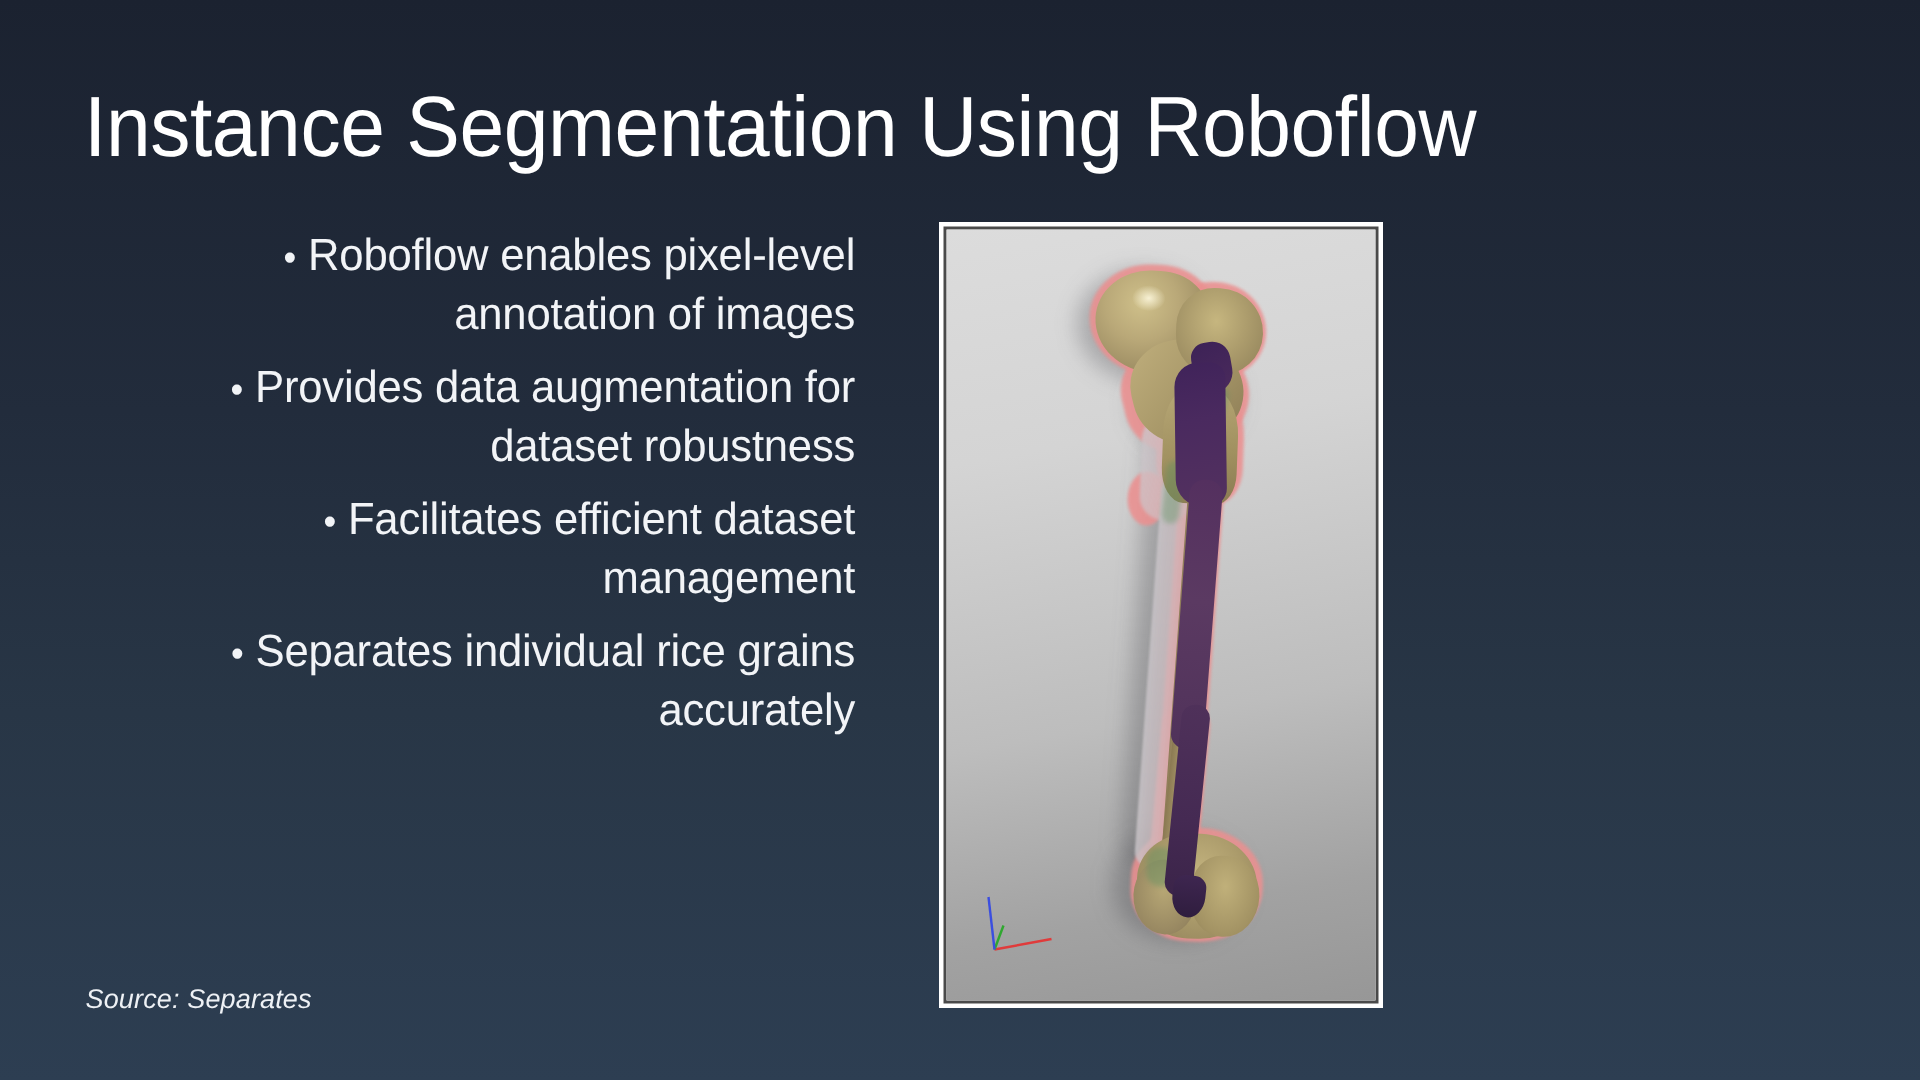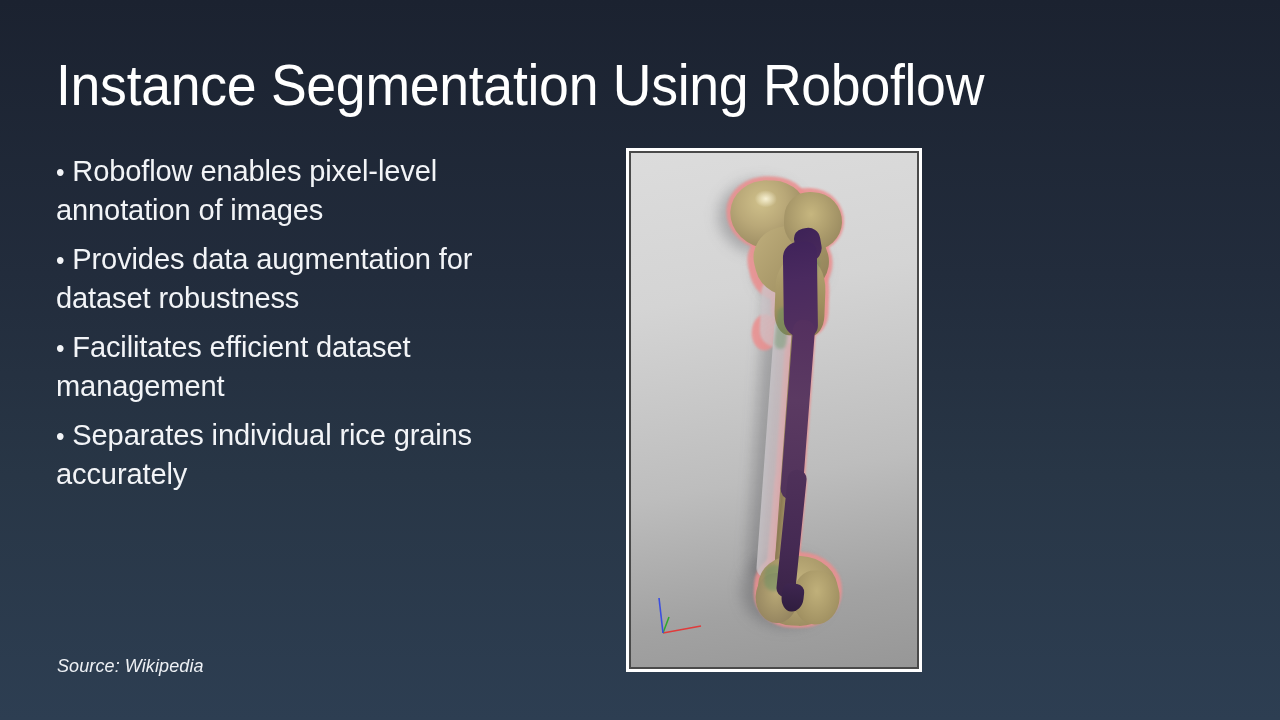--- a/index.html
+++ b/index.html
@@ -14,21 +14,21 @@
   #slide-title{
     position:absolute; left:56px; top:52px; width:1130px;
     font-size:57px; font-weight:300; letter-spacing:-0.3px;
     color:#ffffff; white-space:nowrap;
     font-stretch:semi-condensed;
     transform:scaleX(0.94); transform-origin:left center;
   }
 
   
   #bullet-list{
-    position:absolute; left:56px; top:152px; width:530px;
+    position:absolute; left:56px; top:152px; width:530px;text-align:right;
   }
   .bullet-item{
     color:#f2f4f7; font-size:30px; font-weight:300; line-height:38px;
     margin-bottom:11px; letter-spacing:-0.15px;
     transform:scaleX(0.97); transform-origin:left top;
   }
   .bullet-dot{ font-size:25px; }
 
   
   #source-note{
@@ -199,21 +199,21 @@
     <span>Facilitates efficient dataset management</span>
   </div>
 
   <div class="bullet-item">
     <span class="bullet-dot">•</span>
     <span>Separates individual rice grains accurately</span>
   </div>
 
 </div>
 
-<div id="source-note">Source: Wikipedia</div>
+<div id="source-note">Source: Separates</div>
 
 <div id="image-frame">
   <div id="image-inner-border">
     <div id="viewport">
 
       <div id="femur">
 
         <div class="layer">
           <div class="shadow-blob" id="sh-head"></div>
           <div class="shadow-blob" id="sh-neck"></div>

